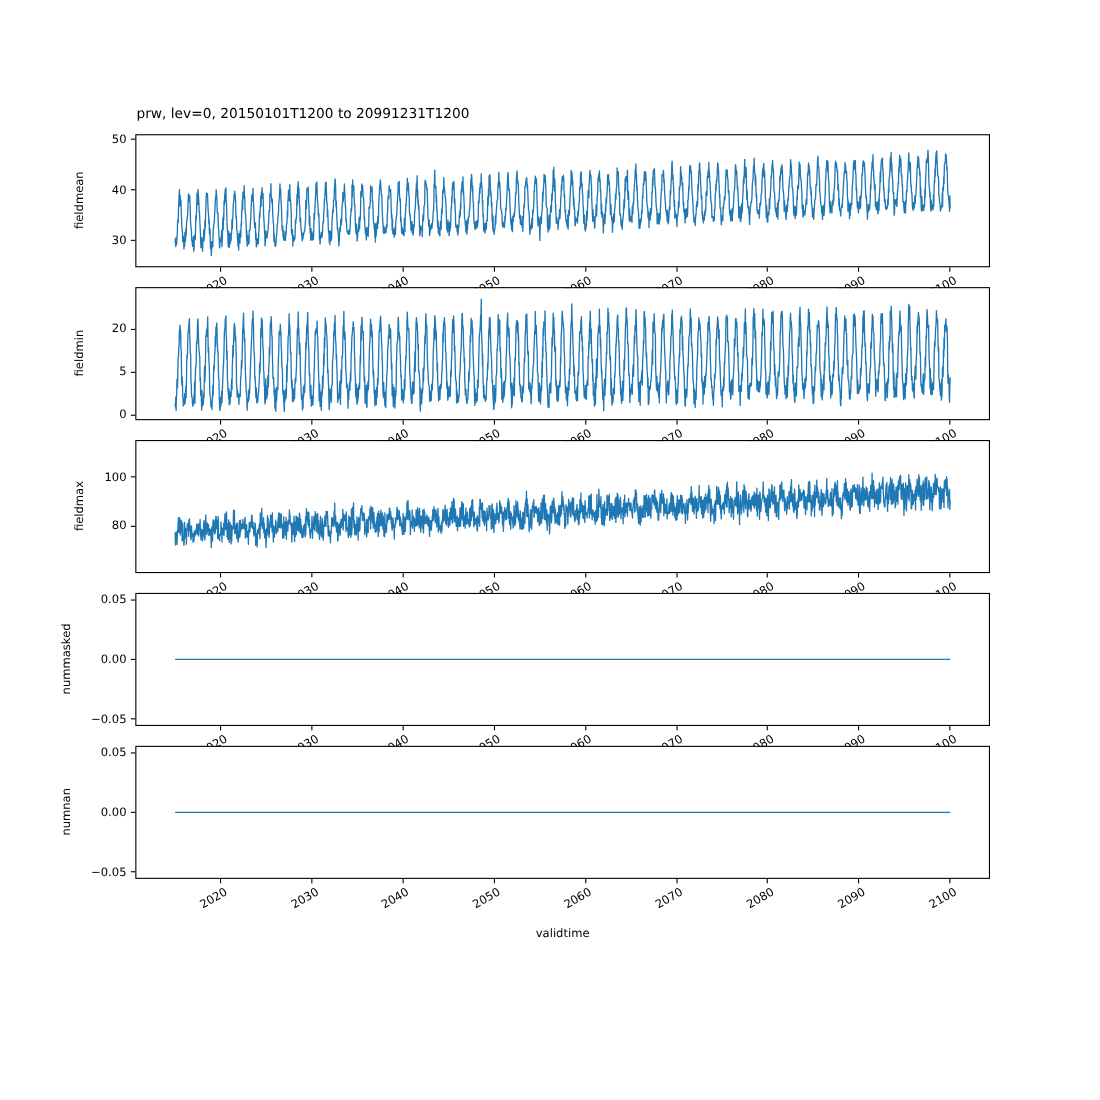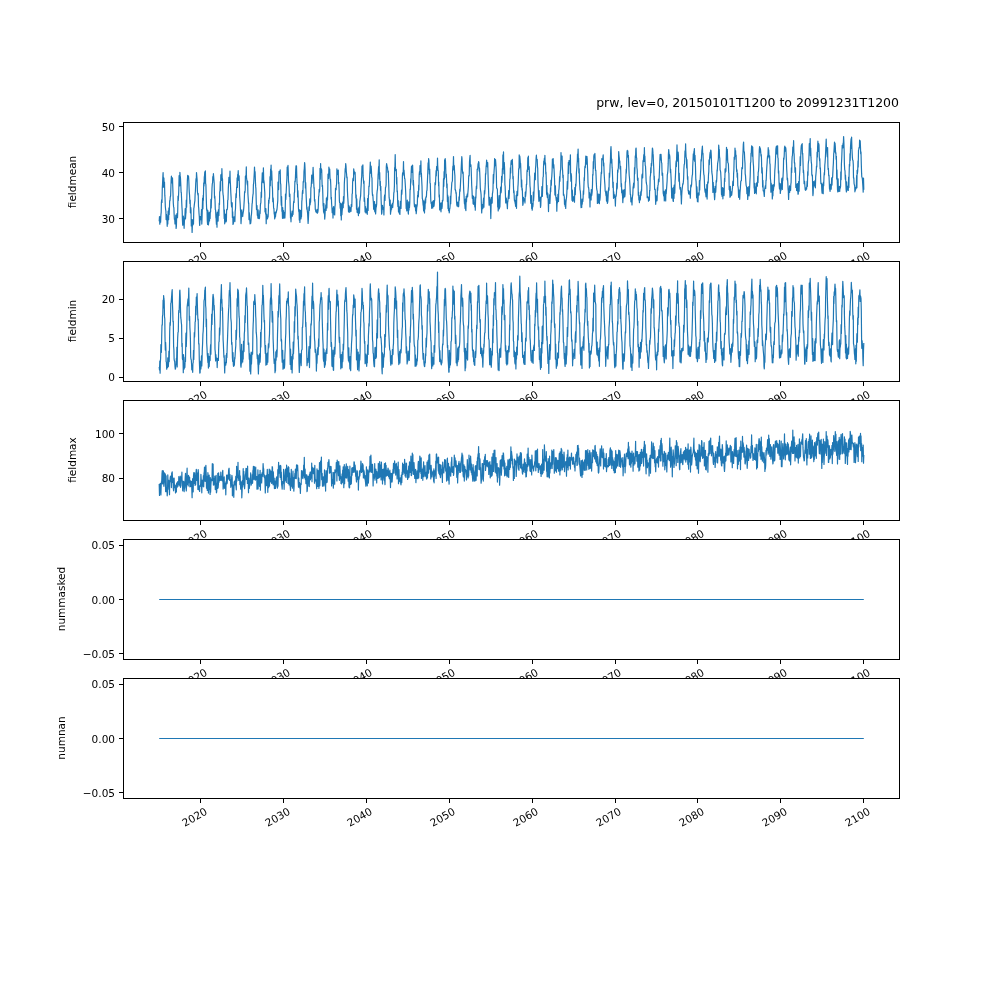--- a/index.html
+++ b/index.html
@@ -1,21 +1,21 @@
 <!DOCTYPE html>
 <html><head>
 <meta charset="utf-8">
 <style>
   html,body{margin:0;padding:0;background:#fff;}
   .figure{
     position:relative;width:1000px;height:1000px;background:#ffffff;
     font-family:"DejaVu Sans","Liberation Sans",sans-serif;color:#000;overflow:hidden;
   }
   .chart-title{
-    position:absolute;left:124px;width:775px;top:95px;text-align:right;
+    position:absolute;left:124px;width:775px;top:95px;text-align:left;
     font-size:12.5px;white-space:nowrap;
   }
   .x-axis-label{
     position:absolute;left:124px;width:775px;top:843px;text-align:center;font-size:10.5px;
   }
   .axes{
     position:absolute;left:124px;width:775px;height:119px;background:#ffffff;
     outline:1px solid #000;
   }
   .axes svg{position:absolute;left:0;top:0;display:block;overflow:hidden;}
@@ -182,13 +182,14 @@
         <div class="xtick-label" style="left: 513.997px;">2080</div>
         <div class="xtick-mark" style="left: 656.385px;"></div>
         <div class="xtick-label" style="left: 596.885px;">2090</div>
         <div class="xtick-mark" style="left: 739.273px;"></div>
         <div class="xtick-label" style="left: 679.773px;">2100</div>
         <svg width="775" height="119" viewBox="0 0 775 119">
           <polyline points="35.2,59.5 739.8,59.5" fill="none" stroke="#1f77b4" stroke-width="1.2" stroke-linejoin="round"></polyline>
         </svg>
       </div>
     </div>
+  <div class="x-axis-label">validtime</div>
 </div>
 
 </body></html>

